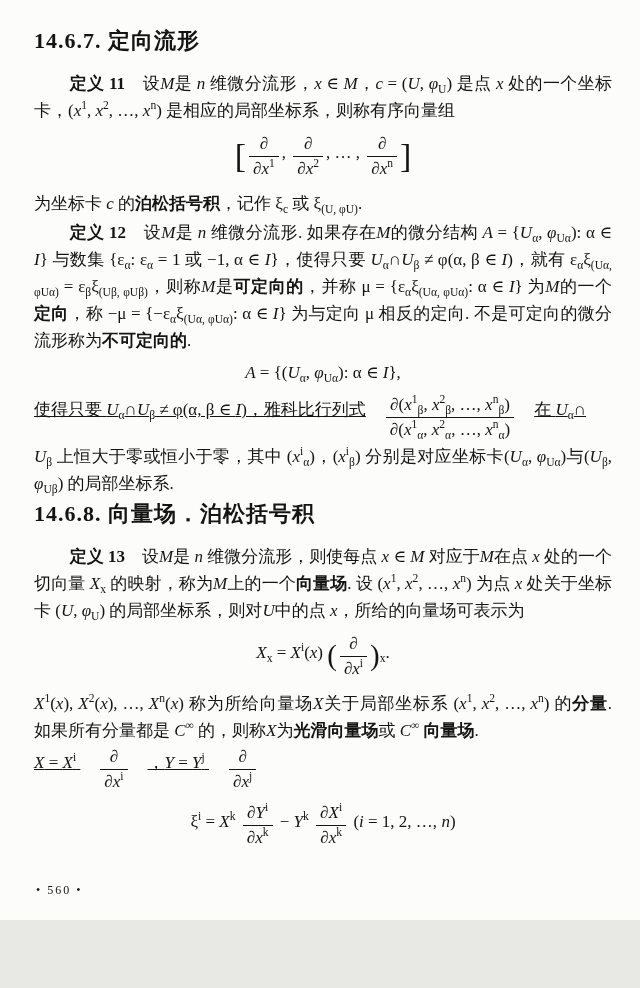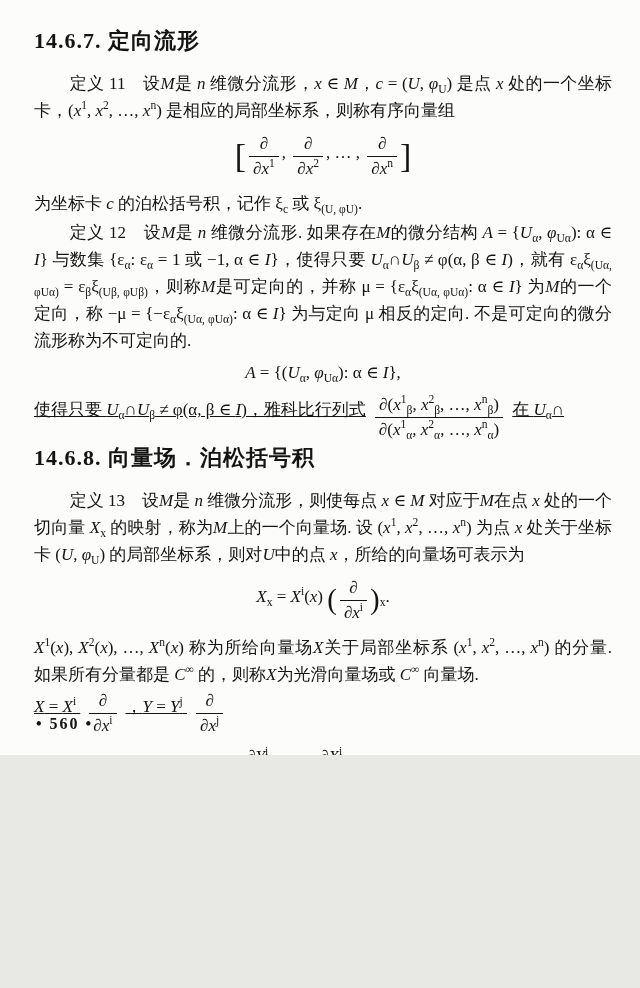--- a/index.html
+++ b/index.html
@@ -1,18 +1,18 @@
 <!DOCTYPE html>
 <html lang="zh"><head>
 <meta charset="utf-8">
 <style>
   html,body{margin:0;padding:0;background:#e8e8e4;}
   .page{
     position:relative;
-    width:640px;height:755px;
+    width:640px;height:920px;
     margin:0 auto;
     background:#fcfcfa;
     color:#141414;
     font-family:"Liberation Serif","DejaVu Serif",serif;
     font-size:17px;
     box-sizing:border-box;
     padding:24px 28px 0 34px;
     overflow:hidden;
   }
   h1.sec{
@@ -21,48 +21,48 @@
     letter-spacing:1px;
     margin:2px 0 14px 0;
   }
   h1.sec2{}
   p.para{
     margin:0 0 2px 0;
     line-height:27px;
     text-align:justify;
   }
   p.indent{text-indent:2.1em;}
-  b{font-weight:normal;}
+  b{font-weight:bold;}
   i{font-style:italic;}
   sup,sub{font-size:68%;line-height:0;}
   sup{vertical-align:super;}
   sub{vertical-align:sub;}
   .formula{
     text-align:center;
     line-height:1.2;
     margin:9px 0 10px 0;
   }
   .frac{
     display:inline-block;
     vertical-align:-0.95em;
     text-align:center;
     margin:0 3px;
   }
   .frac .num{display:block;padding:0 4px 1px 4px;border-bottom:1.5px solid #141414;line-height:1.3;}
   .frac .den{display:block;padding:1px 4px 0 4px;line-height:1.3;}
   .bigwrap{font-size:200%;font-weight:300;vertical-align:-0.28em;line-height:0;}
   .paren{font-size:170%;font-weight:300;vertical-align:-0.25em;line-height:0;}
   .jline{line-height:27px;text-decoration:underline;}
-  .jline .frac{vertical-align:-1.15em;margin:0 9px;}
+  .jline .frac{vertical-align:-1.15em;margin:0 20px;}
   .inlinefrac{vertical-align:-0.95em;}
   .footer{
     position:absolute;
     left:36px;bottom:22px;
-    font-weight:bold;
-    font-size:16px;
+    font-weight:normal;
+    font-size:12px;
     letter-spacing:2px;
   }
 </style>
 </head>
 <body>
 
 <div class="page">
 
   <h1 class="sec">14.6.7. 定向流形</h1>
 
@@ -76,20 +76,21 @@
 
   <p class="para indent"><b>定义 12</b>　设<i>M</i>是 <i>n</i> 维微分流形. 如果存在<i>M</i>的微分结构 <i>A</i> = {<i>U</i><sub>α</sub>, <i>φ</i><sub>Uα</sub>): α ∈ <i>I</i>} 与数集 {ε<sub>α</sub>: ε<sub>α</sub> = 1 或 −1, α ∈ <i>I</i>}，使得只要 <i>U</i><sub>α</sub>∩<i>U</i><sub>β</sub> ≠ φ(α, β ∈ <i>I</i>)，就有 ε<sub>α</sub>ξ<sub>(Uα, φUα)</sub> = ε<sub>β</sub>ξ<sub>(Uβ, φUβ)</sub>，则称<i>M</i>是<b>可定向的</b>，并称 μ = {ε<sub>α</sub>ξ<sub>(Uα, φUα)</sub>: α ∈ <i>I</i>} 为<i>M</i>的一个<b>定向</b>，称 −μ = {−ε<sub>α</sub>ξ<sub>(Uα, φUα)</sub>: α ∈ <i>I</i>} 为与定向 μ 相反的定向. 不是可定向的微分流形称为<b>不可定向的</b>.</p>
 
 
   <div class="formula"><i>A</i> = {(<i>U</i><sub>α</sub>, <i>φ</i><sub>Uα</sub>): α ∈ <i>I</i>},</div>
 
   <p class="para jline">
     <span>使得只要 <i>U</i><sub>α</sub>∩<i>U</i><sub>β</sub> ≠ φ(α, β ∈ <i>I</i>)，雅科比行列式</span><span class="frac"><span class="num">∂(<i>x</i><sup>1</sup><sub>β</sub>, <i>x</i><sup>2</sup><sub>β</sub>, …, <i>x</i><sup>n</sup><sub>β</sub>)</span><span class="den">∂(<i>x</i><sup>1</sup><sub>α</sub>, <i>x</i><sup>2</sup><sub>α</sub>, …, <i>x</i><sup>n</sup><sub>α</sub>)</span></span><span>在 <i>U</i><sub>α</sub>∩</span>
   </p>
 
+  <p class="para"><i>U</i><sub>β</sub> 上恒大于零或恒小于零，其中 (<i>x</i><sup>i</sup><sub>α</sub>)，(<i>x</i><sup>i</sup><sub>β</sub>) 分别是对应坐标卡(<i>U</i><sub>α</sub>, <i>φ</i><sub>Uα</sub>)与(<i>U</i><sub>β</sub>, <i>φ</i><sub>Uβ</sub>) 的局部坐标系.</p>
 
 
 
   <h1 class="sec sec2">14.6.8. 向量场．泊松括号积</h1>
 
   <p class="para indent"><b>定义 13</b>　设<i>M</i>是 <i>n</i> 维微分流形，则使每点 <i>x</i> ∈ <i>M</i> 对应于<i>M</i>在点 <i>x</i> 处的一个切向量 <i>X</i><sub>x</sub> 的映射，称为<i>M</i>上的一个<b>向量场</b>. 设 (<i>x</i><sup>1</sup>, <i>x</i><sup>2</sup>, …, <i>x</i><sup>n</sup>) 为点 <i>x</i> 处关于坐标卡 (<i>U</i>, <i>φ</i><sub>U</sub>) 的局部坐标系，则对<i>U</i>中的点 <i>x</i>，所给的向量场可表示为</p>
 
   <div class="formula">
     <span><i>X</i><sub>x</sub> = <i>X</i><sup>i</sup>(<i>x</i>) </span><span class="paren">(</span><span class="frac"><span class="num">∂</span><span class="den">∂<i>x</i><sup>i</sup></span></span><span class="paren">)</span><span><sub>x</sub>.</span>
   </div>

